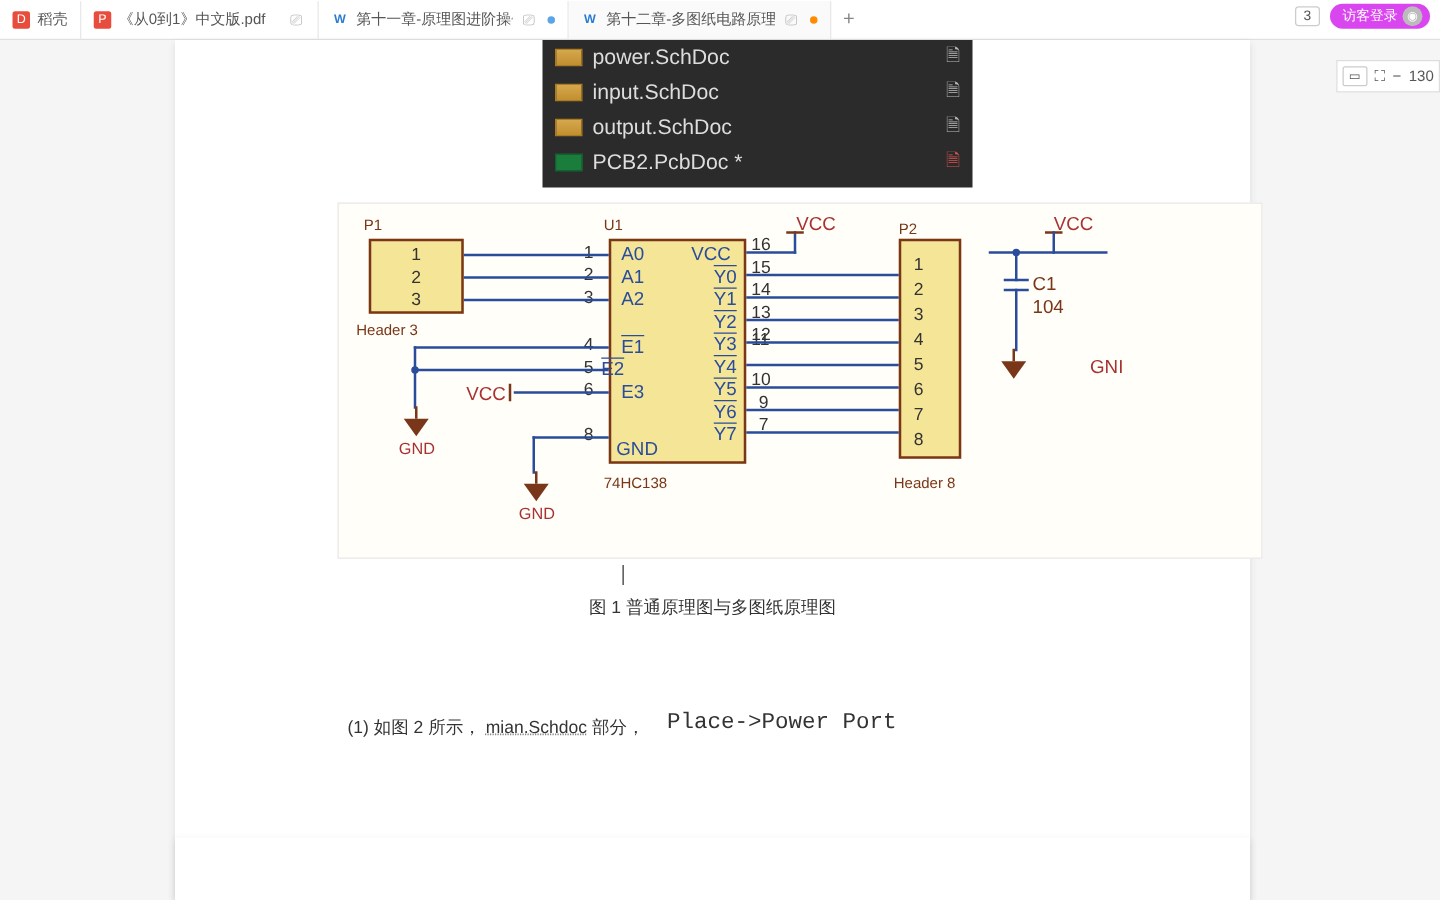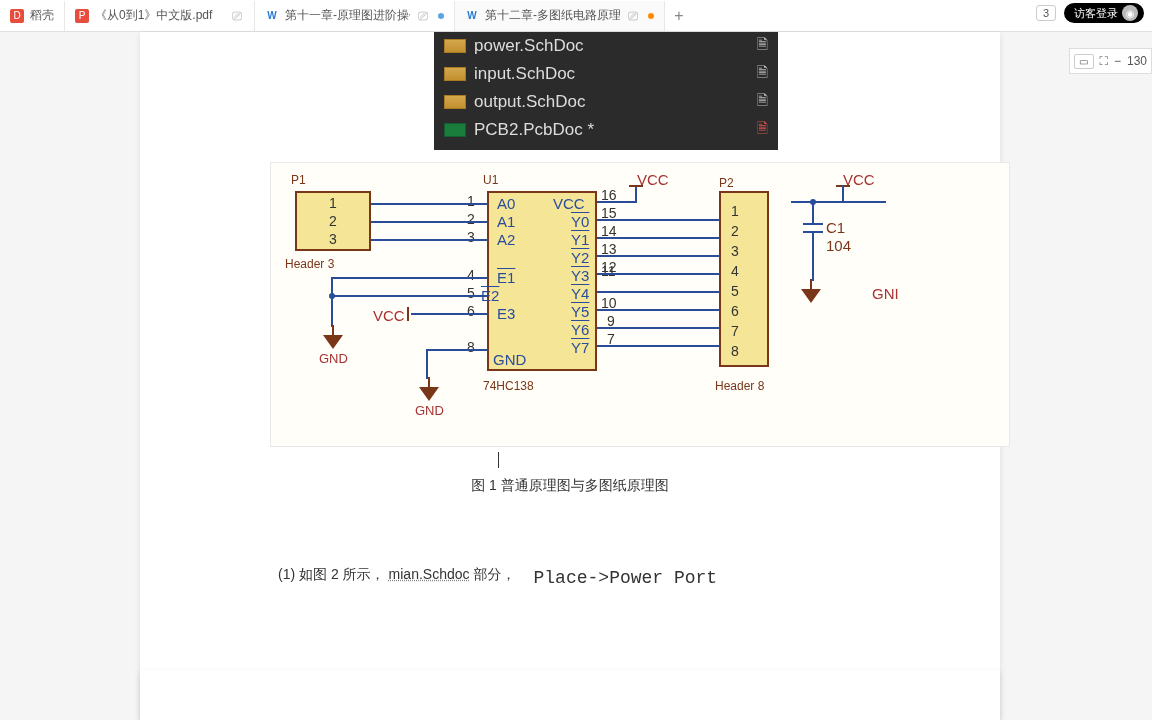--- a/index.html
+++ b/index.html
@@ -51,27 +51,27 @@
 }
 .counter-box {
   border: 1px solid #ccc;
   padding: 1px 6px;
   font-size: 11px;
   border-radius: 3px;
   color: #555;
   background: #fff;
 }
 .login-btn {
-  background: #000000;
+  background: #d946ef;
   color: #fff;
   border-radius: 11px;
   padding: 2px 6px 2px 10px;
   font-size: 11px;
   display: flex;
-  align-items: center;
+  align-items: flex-start;
   gap: 4px;
 }
 .avatar { width: 16px; height: 16px; background: #bbb; border-radius: 50%; display: inline-flex; align-items: center; justify-content: center; font-size: 10px; color: #fff;}
 
 
 .doc-wrap {
   position: absolute;
   left: 140px;
   top: 32px;
   width: 860px;
@@ -338,21 +338,21 @@
       <div class="wire" style="left:571px; top:22px; width:2px; height:18px;"></div>
       <div class="gnd-sym" style="left:530px; top:116px;">
         <div class="gnd-stem"></div>
           <div class="gnd-tri"></div>
       </div>
     </div>
 
     <div class="cursor-blink" style="left:358px; top:420px;"></div>
     <div class="caption" style="top:445px;">图 1 普通原理图与多图纸原理图</div>
 
-    <div class="body-text" style="left:138px; top:530px; display:flex; align-items:flex-start; gap:4px; width:740px;">
+    <div class="body-text" style="left:138px; top:530px; display:flex; align-items:flex-end; gap:4px; width:740px;">
       <span>(1) 如图 2 所示，</span>
       <span class="underlined">mian.Schdoc </span>
       <span>部分，</span>
       <span class="mono" style="margin: 0 14px;">Place-&gt;Power Port</span>
     </div>
   </div>
   <div class="page2"></div>
 </div>
 
 </body></html>

